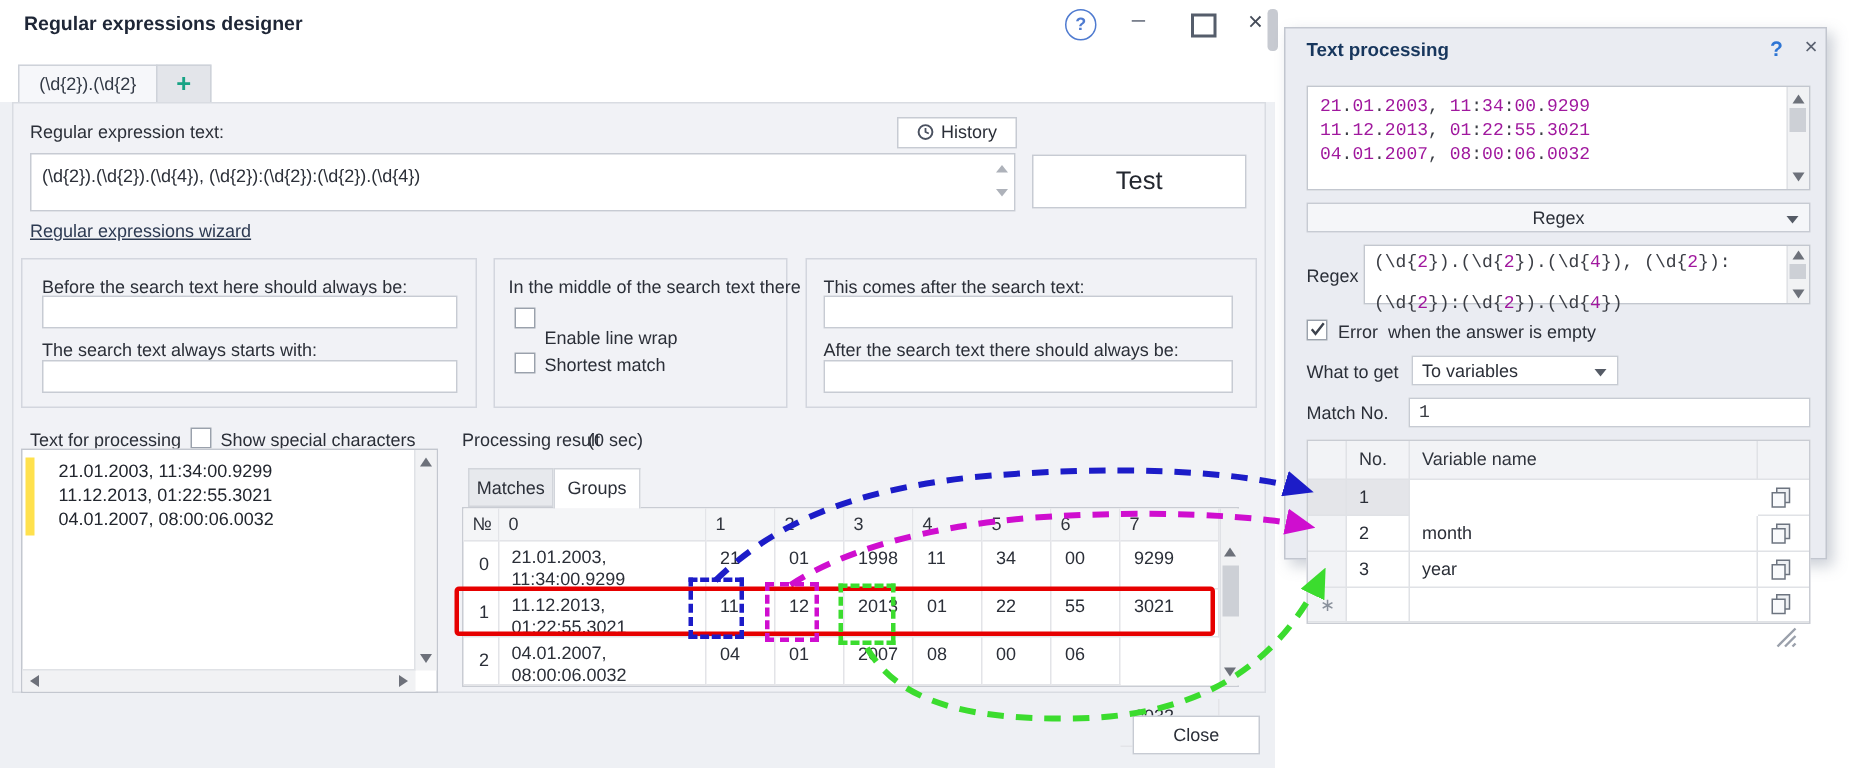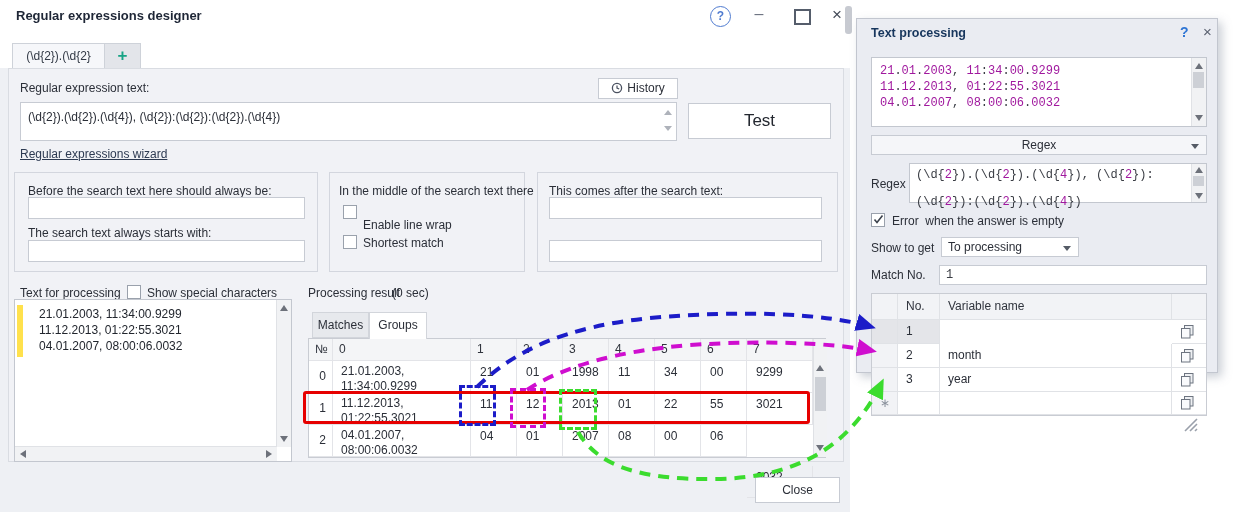--- a/index.html
+++ b/index.html
@@ -129,20 +129,21 @@
   <div class="abs groupbox" id="gb2"></div>
   <div class="abs lbl" style="left:339px;top:184px;">In the middle of the search text there</div>
   <div class="abs cb" style="left:343px;top:205px;"></div>
   <div class="abs lbl" style="left:363px;top:206px;margin-top:12px;">Enable line wrap</div>
   <div class="abs cb" style="left:343px;top:235px;"></div>
   <div class="abs lbl" style="left:363px;top:236px;">Shortest match</div>
 
   <div class="abs groupbox" id="gb3"></div>
   <div class="abs lbl" style="left:549px;top:184px;">This comes after the search text:</div>
   <div class="abs input" style="left:549px;top:197px;width:273px;height:22px;"></div>
+  <div class="abs lbl" style="left:549px;top:226px;">After the search text there should always be:</div>
   <div class="abs input" style="left:549px;top:240px;width:273px;height:22px;"></div>
 
   <div class="abs lbl" style="left:20px;top:286px;">Text for processing</div>
   <div class="abs cb" style="left:127px;top:285px;"></div>
   <div class="abs lbl" style="left:147px;top:286px;">Show special characters</div>
   <div class="abs lbl" style="left:308px;top:286px;">Processing result</div>
   <div class="abs lbl" style="left:392px;top:286px;">(0 sec)</div>
 
   <div class="abs" id="ta-left">
     <div class="stripe"></div>
@@ -246,23 +247,23 @@
     </div>
   </div>
 
   <div class="abs cb" id="p-cb-error">
     <svg class="check-icon" width="11" height="11" viewBox="0 0 11 11">
         <path d="M1.5 5.5 L4 8.5 L9.5 1.5" fill="none" stroke="#3c424d" stroke-width="1.6"></path>
       </svg>
   </div>
   <div class="abs lbl" id="p-lbl-error">Error  when the answer is empty</div>
 
-  <div class="abs lbl" id="p-lbl-what">Show to get</div>
+  <div class="abs lbl" id="p-lbl-what">What to get</div>
   <div class="abs input" id="p-select-what">
-    <span>To processing</span>
+    <span>To variables</span>
     <div class="tri d" style="right:7px;top:8px;border-left-width:4px;border-right-width:4px;border-top-width:5px;border-top-color:#555b66;"></div>
   </div>
 
   <div class="abs lbl" id="p-lbl-match">Match No.</div>
   <div class="abs input mono" id="p-input-match">1</div>
 
   <div class="abs" id="vars-table">
     <div class="vt-cell vt-head vt-sel" style="left:0;top:0;width:26px;height:26px;"></div>
     <div class="vt-cell vt-head" style="left:26px;top:0;width:42px;height:26px;">No.</div>
     <div class="vt-cell vt-head" style="left:68px;top:0;width:232px;height:26px;">Variable name</div>

